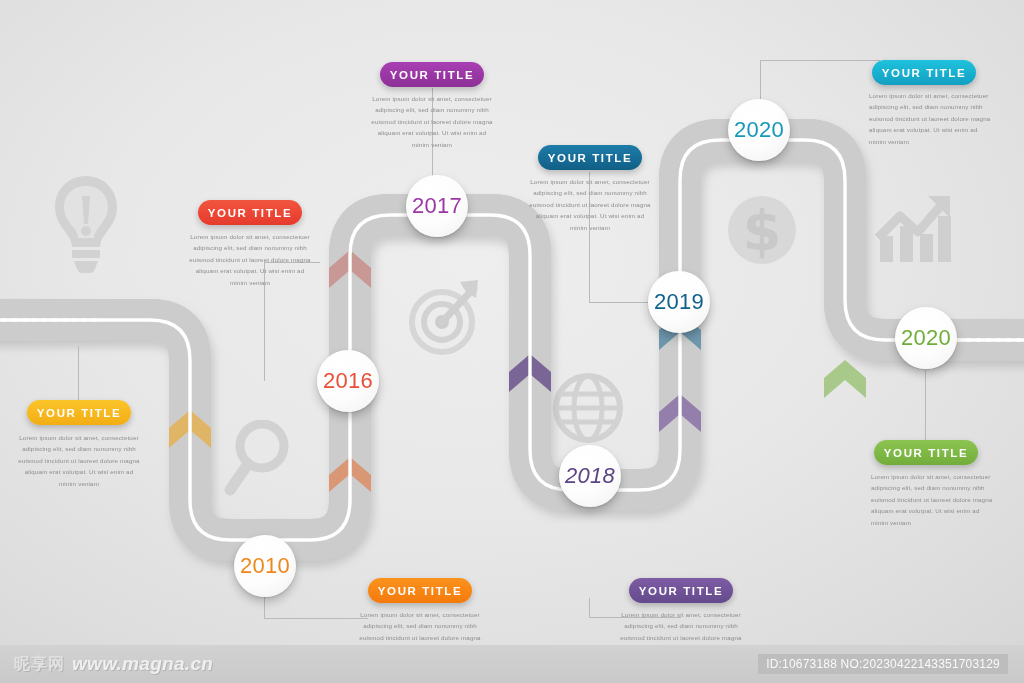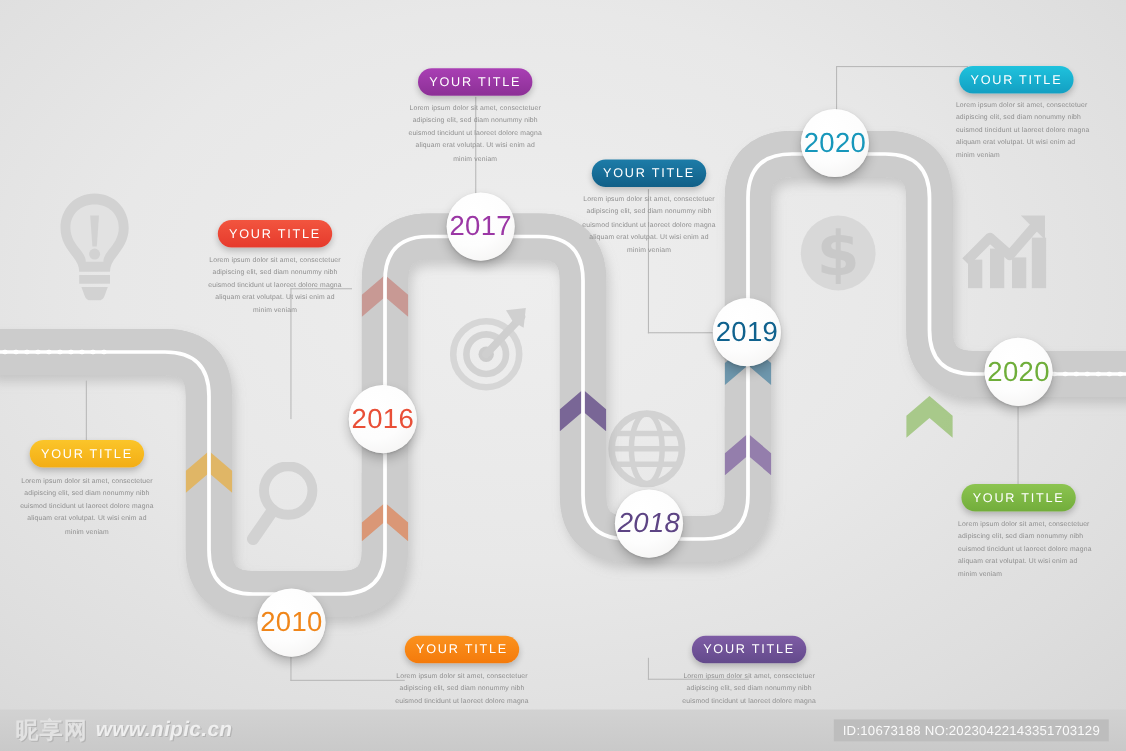--- a/index.html
+++ b/index.html
@@ -19,27 +19,27 @@
 
   
   #ribbon{position:absolute;left:0;top:0;width:1024px;height:683px;}
 
   
   .year{
     position:absolute;width:62px;height:62px;border-radius:50%;
     background:radial-gradient(circle at 38% 30%, #ffffff 0%, #fdfdfd 52%, #f1f0ef 100%);
     box-shadow:0 5px 10px rgba(0,0,0,.22), 0 1px 2px rgba(0,0,0,.12);
     display:flex;align-items:center;justify-content:center;
-    font-size:25px;letter-spacing:.3px;
+    font-size:22px;letter-spacing:.3px;
   }
   
   .pill{
     position:absolute;height:25px;border-radius:13px;
     display:flex;align-items:center;justify-content:center;
-    color:#fff;font-size:11.5px;font-weight:normal;letter-spacing:1.6px;
+    color:#fff;font-size:11.5px;font-weight:bold;letter-spacing:1.6px;
     box-shadow:0 3px 6px rgba(0,0,0,.22);
     white-space:nowrap;
   }
   .blurb{
     position:absolute;font-size:6.2px;line-height:1.85;color:#8d8d8d;
     letter-spacing:.15px;width:122px;
   }
   .blurb.c{text-align:center;}
   .blurb.l{text-align:left;}
 
@@ -49,21 +49,21 @@
   .conn.h{height:1px;}
 
   
   #wm-bar{
     position:absolute;left:0;bottom:0;width:1024px;height:38px;
     background:linear-gradient(180deg,#d2d2d2 0%,#c9c9c9 100%);
     display:flex;align-items:center;
   }
   #wm-left{display:flex;align-items:center;gap:7px;margin-left:14px;}
   #wm-cn{
-    font-family:"DejaVu Sans",sans-serif;font-size:21px;font-weight:bold;
+    font-family:"DejaVu Sans",sans-serif;font-size:16px;font-weight:bold;
     color:#e2e2e2;letter-spacing:1px;
     text-shadow:1px 1px 0 #b4b4b4;
   }
   #wm-url{
     font-size:19px;font-style:italic;font-weight:bold;color:#efefef;
     text-shadow:1px 1px 0 #b4b4b4;letter-spacing:.3px;
   }
   #wm-id{
     position:absolute;right:16px;top:9px;height:20px;
     background:#bdbdbd;color:#fafafa;font-size:12px;
@@ -398,18 +398,18 @@
   <div class="blurb c" style="left:620px;top:609px;">Lorem ipsum dolor sit amet, consectetuer adipiscing elit, sed diam nonummy nibh euismod tincidunt ut laoreet dolore magna aliquam erat volutpat. Ut wisi enim ad minim veniam</div>
 
   <div class="pill" style="left:874px;top:440px;width:104px;background:linear-gradient(180deg,#8cc450,#72ad3b);">
     <span>YOUR TITLE</span>
   </div>
   <div class="blurb l" style="left:871px;top:471px;">Lorem ipsum dolor sit amet, consectetuer adipiscing elit, sed diam nonummy nibh euismod tincidunt ut laoreet dolore magna aliquam erat volutpat. Ut wisi enim ad minim veniam</div>
 
   <div id="wm-bar">
     <div id="wm-left">
       <span id="wm-cn">昵享网</span>
-      <span id="wm-url">www.nipic.cn</span>
+      <span id="wm-url">www.magna.cn</span>
     </div>
     <div id="wm-id">ID:10673188 NO:20230422143351703129</div>
   </div>
 
 </div>
 
 </body></html>

